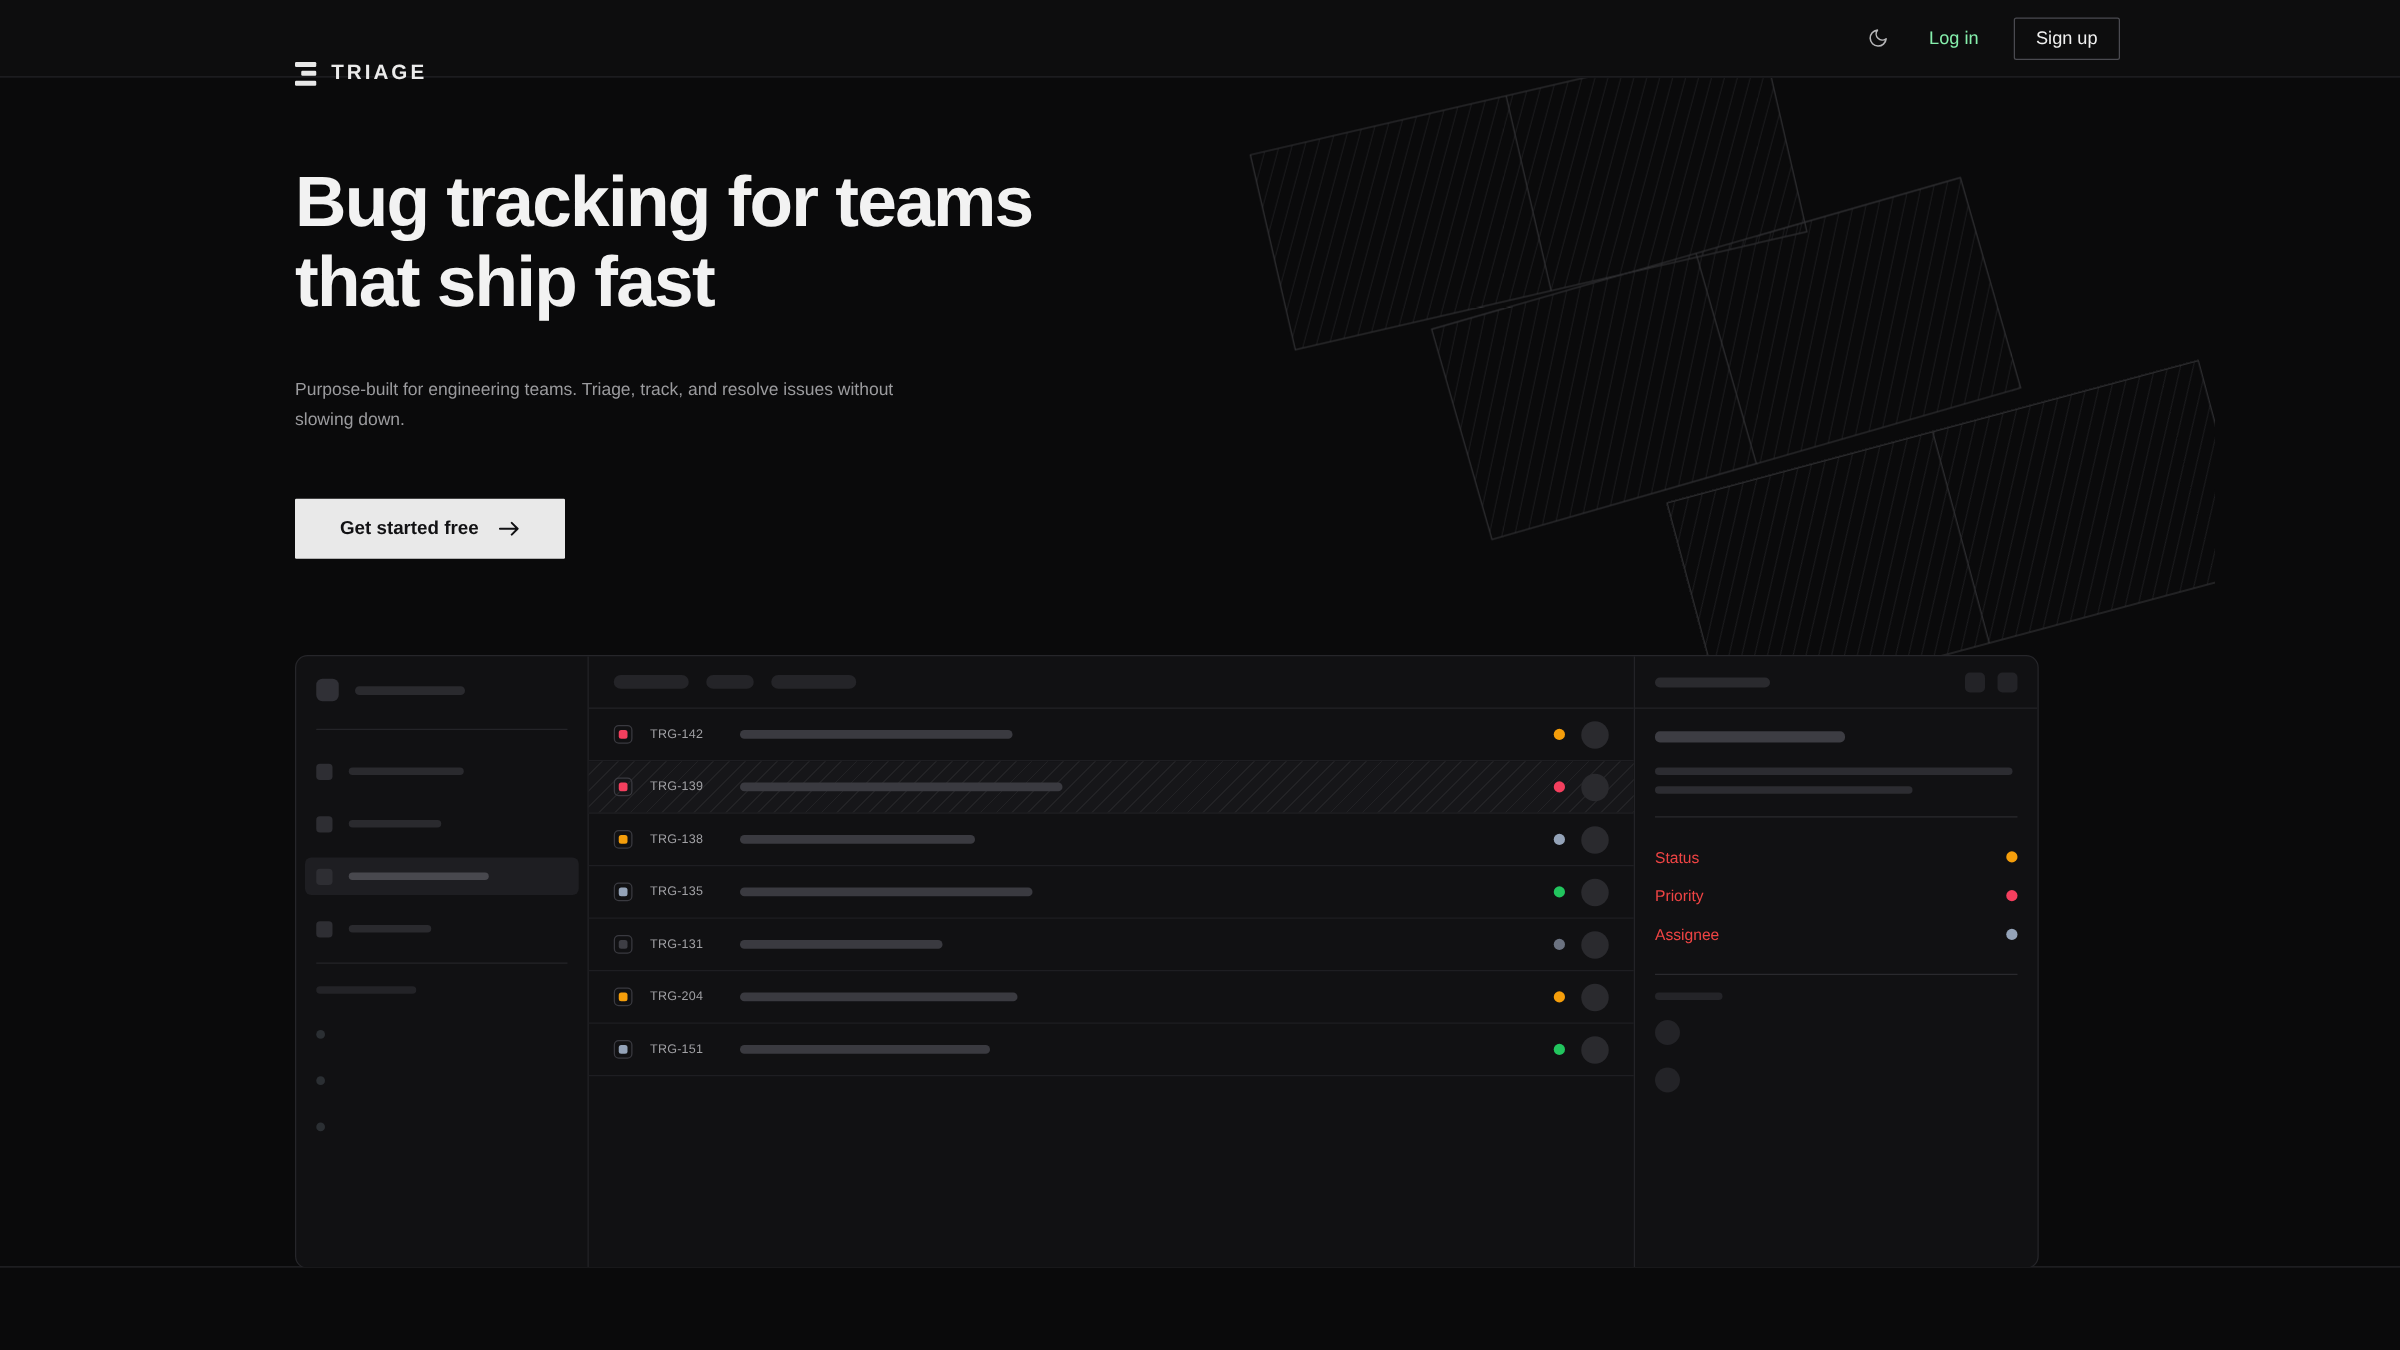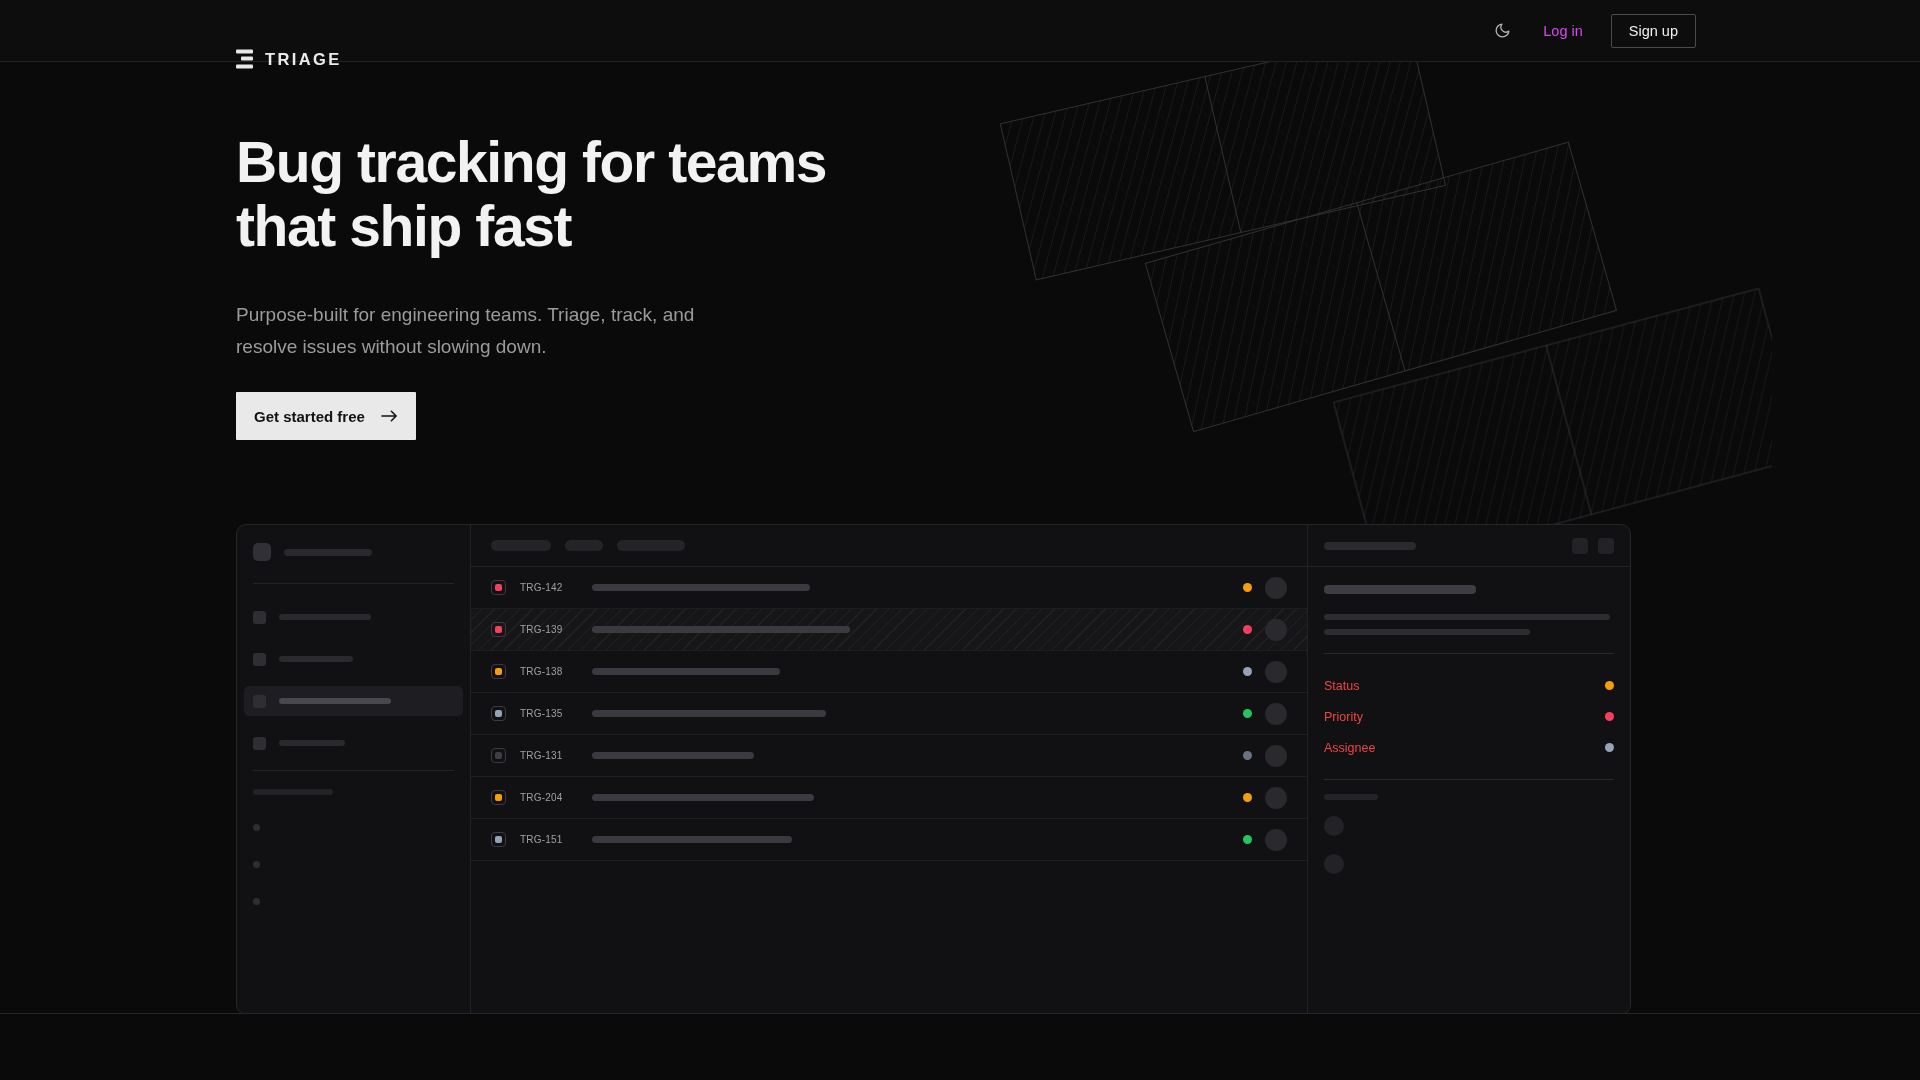--- a/index.html
+++ b/index.html
@@ -40,21 +40,21 @@
     position: absolute; right: 224px; top: 50%;
     transform: translateY(-50%);
     display: flex; align-items: center; gap: 26px;
   }
   .icon-btn {
     width: 26px; height: 26px; display: flex;
     align-items: center; justify-content: center;
     cursor: pointer; background: none; border: none;
   }
   .nav-link {
-    color: #d946ef; font-size: 14.5px; background: none;
+    color: #86efac; font-size: 14.5px; background: none;
     border: none; cursor: pointer; font-family: inherit;
     padding: 4px 2px;
   }
   .signup-btn {
     color: #f0f0f0; font-size: 14.5px;
     background: transparent;
     border: 1px solid #4a4a50;
     padding: 8px 17px; cursor: pointer;
     font-family: inherit; border-radius: 2px;
   }
@@ -65,27 +65,27 @@
   .deco { position: absolute; top: 0; right: 0; width: 900px; height: 470px; overflow: hidden; pointer-events: none; }
   .deco svg { position: absolute; top: -20px; left: 0; }
 
   .hero-copy { position: absolute; left: 236px; top: 68px; width: 700px; }
   h1.headline {
     color: #f2f2f2; font-size: 57px; line-height: 1.13;
     font-weight: 700; letter-spacing: -1.4px;
   }
   .sub {
     margin-top: 40px; color: #9b9b9e;
-    font-size: 19px; line-height: 1.72; max-width: 480px;
+    font-size: 14px; line-height: 1.72; max-width: 480px;
   }
   .cta {
-    margin-top: 28px; display: inline-flex; align-items: center; gap: 16px;
+    margin-top: 52px; display: inline-flex; align-items: center; gap: 16px;
     background: #e9e9e9; color: #121214;
     font-size: 15px; font-weight: 700; font-family: inherit;
-    padding: 0 18px; height: 48px;
+    padding: 0 36px; height: 48px;
     border: none; cursor: pointer; border-radius: 1px;
   }
   .cta svg { display: block; }
 
   
   .mockup {
     position: absolute; left: 236px; top: 462px;
     width: 1395px; height: 491px;
     background: #111113;
     border: 1px solid #26262a;

